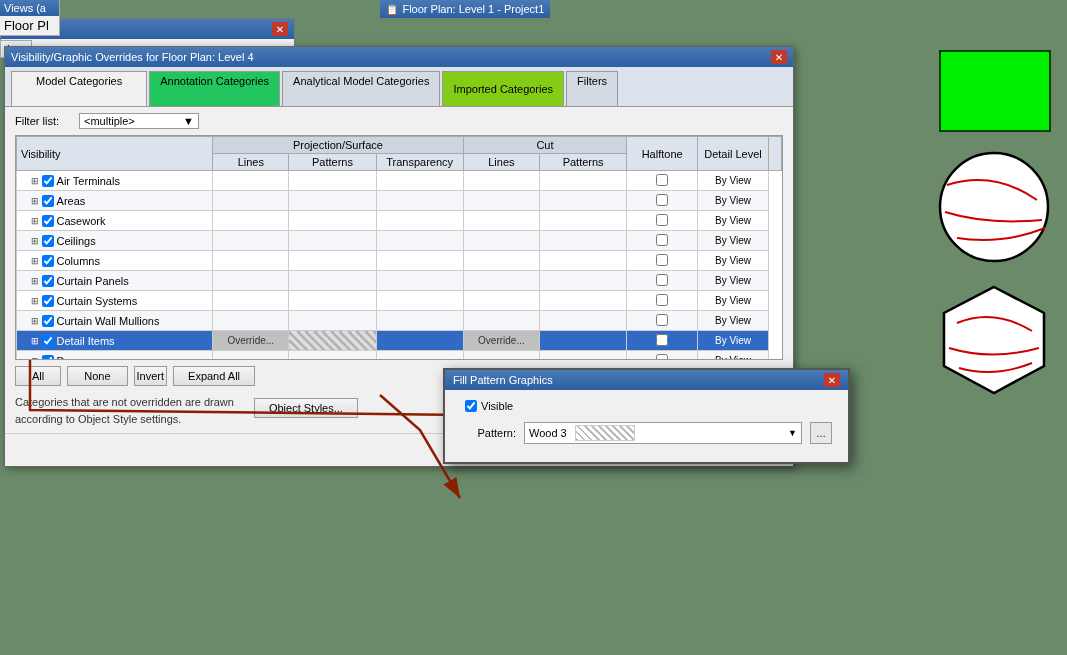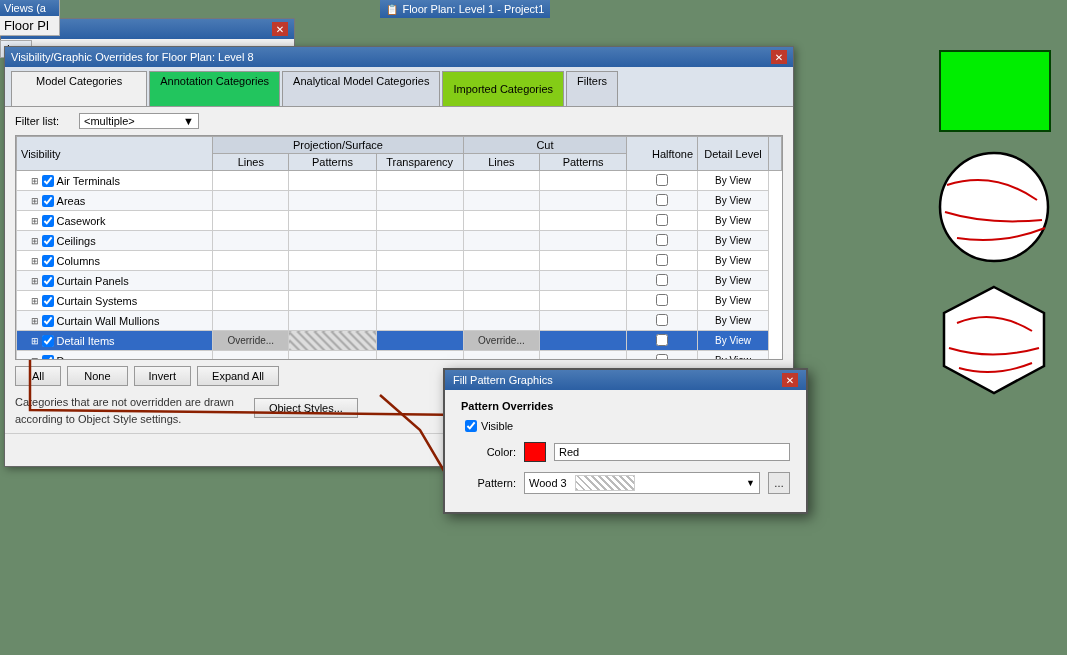--- a/index.html
+++ b/index.html
@@ -57,21 +57,21 @@
 </div>
 
 <div style="position:absolute;top:0;left:380px;background:linear-gradient(to bottom,#4a7ab5,#2b5fa3);color:white;padding:3px 6px;font-size:11px;display:flex;align-items:center;gap:4px;z-index:2;">
   <span style="font-size:10px;">📋</span>
   <span>Floor Plan: Level 1 - Project1</span>
 </div>
 
 <div style="position:absolute;top:46px;left:4px;width:790px;background:#f0f0f0;border:1px solid #666;box-shadow:2px 2px 8px rgba(0,0,0,0.4);z-index:3;">
 
   <div style="background:linear-gradient(to bottom,#4a7ab5,#2b5fa3);color:white;padding:3px 6px;display:flex;justify-content:space-between;align-items:center;">
-    <span>Visibility/Graphic Overrides for Floor Plan: Level 8</span>
+    <span>Visibility/Graphic Overrides for Floor Plan: Level 4</span>
     <button style="background:#c0392b;border:none;color:white;width:16px;height:14px;font-size:10px;cursor:pointer;">✕</button>
   </div>
 
   <div style="display:flex;background:#dce3ec;border-bottom:1px solid #999;padding-top:4px;padding-left:6px;gap:2px;">
     <div style="padding:3px 24px;font-size:11px;border:1px solid #999;border-bottom:none;cursor:pointer;background:#f0f0f0;z-index:1;">
       <span>Model Categories</span>
     </div>
     <div style="padding:3px 10px;font-size:11px;border:1px solid #999;border-bottom:none;cursor:pointer;background:#22c55e;">
       <span>Annotation Categories</span>
     </div>
@@ -103,21 +103,21 @@
           <tr>
             <th rowspan="2" style="background:#dce3ec;border:1px solid #aaa;padding:2px 4px;text-align:left;width:180px;font-weight:normal;">
               <span>Visibility</span>
             </th>
             <th colspan="3" style="background:#cdd5e0;border:1px solid #aaa;padding:2px 4px;text-align:center;font-weight:normal;">
               <span>Projection/Surface</span>
             </th>
             <th colspan="2" style="background:#cdd5e0;border:1px solid #aaa;padding:2px 4px;text-align:center;font-weight:normal;">
               <span>Cut</span>
             </th>
-            <th rowspan="2" style="background:#dce3ec;border:1px solid #aaa;padding:2px 4px;text-align:right;font-weight:normal;width:65px;">
+            <th rowspan="2" style="background:#dce3ec;border:1px solid #aaa;padding:2px 4px;text-align:center;font-weight:normal;width:65px;">
               <span>Halftone</span>
             </th>
             <th rowspan="2" style="background:#dce3ec;border:1px solid #aaa;padding:2px 4px;text-align:center;font-weight:normal;width:65px;">
               <span>Detail Level</span>
             </th>
             <th rowspan="2" style="background:#dce3ec;border:1px solid #aaa;width:12px;"></th>
           </tr>
           <tr>
             <th style="background:#dce3ec;border:1px solid #aaa;padding:2px 4px;text-align:center;font-weight:normal;width:70px;">
               <span>Lines</span>
@@ -297,60 +297,54 @@
               <td style="border: 1px solid rgb(204, 204, 204); text-align: center;"><input type="checkbox" style="width: 12px; height: 12px;"></td>
               <td style="border: 1px solid rgb(204, 204, 204); padding: 1px 4px; font-size: 10px; text-align: center;">By View</td>
             </tr>
           </tbody>
       </table>
     </div>
 
     <div style="display:flex;gap:6px;margin-bottom:8px;">
       <button style="border:1px solid #999;background:linear-gradient(to bottom,#f5f5f5,#e0e0e0);padding:3px 16px;font-size:11px;cursor:pointer;">All</button>
       <button style="border:1px solid #999;background:linear-gradient(to bottom,#f5f5f5,#e0e0e0);padding:3px 16px;font-size:11px;cursor:pointer;">None</button>
-      <button style="border:1px solid #999;background:linear-gradient(to bottom,#f5f5f5,#e0e0e0);padding:3px 14px;font-size:11px;cursor:pointer;">Invert</button>
+      <button style="border:1px solid #999;background:linear-gradient(to bottom,#f5f5f5,#e0e0e0);padding:3px 2px;font-size:11px;cursor:pointer;">Invert</button>
       <button style="border:1px solid #999;background:linear-gradient(to bottom,#f5f5f5,#e0e0e0);padding:3px 14px;font-size:11px;cursor:pointer;">Expand All</button>
     </div>
 
     <div style="display:flex;align-items:flex-start;gap:20px;">
       <div style="font-size:11px;color:#333;line-height:1.5;">
         Categories that are not overridden are drawn<br>according to Object Style settings.
       </div>
       <button style="border:1px solid #999;background:linear-gradient(to bottom,#f5f5f5,#e0e0e0);padding:3px 14px;font-size:11px;cursor:pointer;margin-top:4px;">Object Styles...</button>
     </div>
   </div>
 
   <div style="display:flex;justify-content:flex-end;gap:6px;padding:6px 10px;border-top:1px solid #ccc;background:#f0f0f0;">
     <button style="border:1px solid #999;background:linear-gradient(to bottom,#f5f5f5,#e0e0e0);padding:3px 18px;font-size:11px;cursor:pointer;min-width:60px;">OK</button>
     <button style="border:1px solid #999;background:linear-gradient(to bottom,#f5f5f5,#e0e0e0);padding:3px 18px;font-size:11px;cursor:pointer;min-width:60px;">Cancel</button>
     <button style="border:1px solid #999;background:linear-gradient(to bottom,#f0f0f0,#d8d8d8);padding:3px 18px;font-size:11px;cursor:pointer;min-width:60px;color:#aaa;">Apply</button>
     <button style="border:1px solid #999;background:linear-gradient(to bottom,#f5f5f5,#e0e0e0);padding:3px 18px;font-size:11px;cursor:pointer;min-width:60px;">Help</button>
   </div>
 </div>
 
-<div style="position:absolute;top:368px;left:443px;width:365px;background:#f0f0f0;border:2px solid #555;box-shadow:4px 4px 12px rgba(0,0,0,0.5);z-index:10;">
+<div style="position:absolute;top:368px;left:443px;width:407px;background:#f0f0f0;border:2px solid #555;box-shadow:4px 4px 12px rgba(0,0,0,0.5);z-index:10;">
 
   <div style="background:linear-gradient(to bottom,#4a7ab5,#2b5fa3);color:white;padding:3px 8px;display:flex;justify-content:space-between;align-items:center;">
     <span>Fill Pattern Graphics</span>
     <button style="background:#c0392b;border:none;color:white;width:16px;height:14px;font-size:10px;cursor:pointer;">✕</button>
   </div>
 
   <div style="padding:10px 16px;">
-    <div style="font-size:11px;font-weight:bold;margin-bottom:8px;">Pattern Overrides</div>
 
     <div style="display:flex;align-items:center;gap:4px;margin-bottom:10px;margin-left:4px;">
       <input type="checkbox" checked="" style="">
       <span>Visible</span>
     </div>
 
-    <div style="display:flex;align-items:center;gap:8px;margin-bottom:10px;">
-      <span style="width:55px;font-size:11px;text-align:right;">Color:</span>
-      <div style="width:22px;height:20px;background:red;border:1px solid #333;"></div>
-      <div style="flex:1;border:1px solid #999;background:white;padding:2px 4px;font-size:11px;">Red</div>
-    </div>
 
     <div style="display:flex;align-items:center;gap:8px;margin-bottom:8px;">
       <span style="width:55px;font-size:11px;text-align:right;">Pattern:</span>
       <div style="flex:1;border:1px solid #999;background:white;padding:2px 4px;font-size:11px;display:flex;align-items:center;gap:4px;">
         <span>Wood 3</span>
         <div style="width:60px;height:16px;background:repeating-linear-gradient(45deg,#bbb,#bbb 2px,#fff 2px,#fff 5px);border:1px solid #ccc;margin-left:4px;"></div>
         <span style="margin-left:auto;font-size:9px;">▼</span>
       </div>
       <button style="border:1px solid #999;background:#e8e8e8;width:22px;height:22px;font-size:10px;cursor:pointer;">…</button>
     </div>

